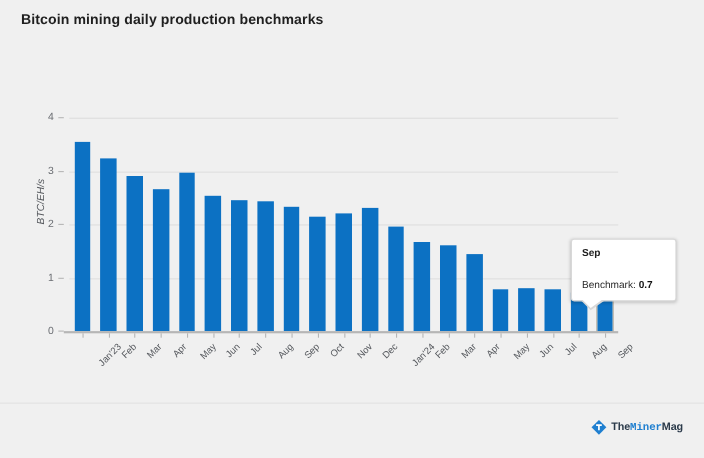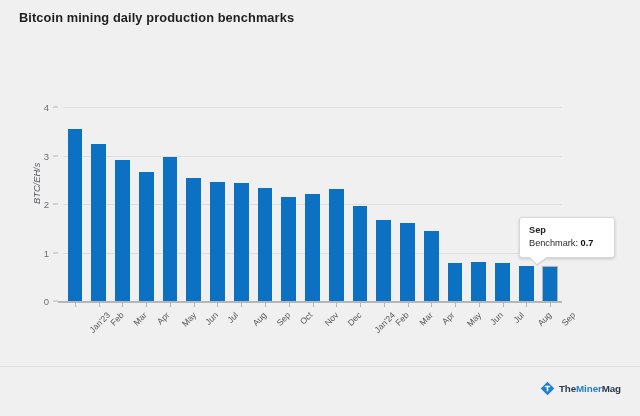--- a/index.html
+++ b/index.html
@@ -90,21 +90,21 @@
     padding: 6px 9px 7px 9px;
     box-shadow: 0 1px 3px rgba(0,0,0,.18);
     z-index: 30;
     min-width: 96px;
   }
   #tooltip-title {
     font-size: 9.2px; font-weight: 700; color: #1f1f1f;
     line-height: 12px;
   }
   #tooltip-row {
-    font-size: 9.2px; color: #2b2b2b; line-height: 13px; margin-top: 1px;
+    font-size: 9.2px; color: #2b2b2b; line-height: 13px; margin-top: 17px;
     white-space: nowrap;
   }
   #tooltip-row b { font-weight: 700; color: #111; }
   #tooltip-tail, #tooltip-tail-fill {
     position: absolute; width: 0; height: 0;
   }
   #tooltip-tail {
     left: 8px; bottom: -9px;
     border-left: 9px solid transparent;
     border-right: 13px solid transparent;
@@ -129,21 +129,21 @@
   #brand {
     position: absolute; right: 19px; top: 381px;
     display: flex; align-items: center; gap: 4px;
   }
   #brand-mark { width: 15px; height: 15px; flex: none; }
   #brand-text {
     font-size: 9.8px; font-weight: 700; letter-spacing: -.1px;
     white-space: nowrap;
   }
   .brand-dark { color: #2b3a4a; margin-top: 12px; }
-  .brand-blue { color: #1f7fd0; }
+  .brand-blue { color: #1f7fd0; font-family: Liberation Mono, monospace; }
 </style>
 </head>
 <body>
 
 <div id="root">
 
   <div id="header">
     <div id="chart-title">Bitcoin mining daily production benchmarks</div>
   </div>
 

